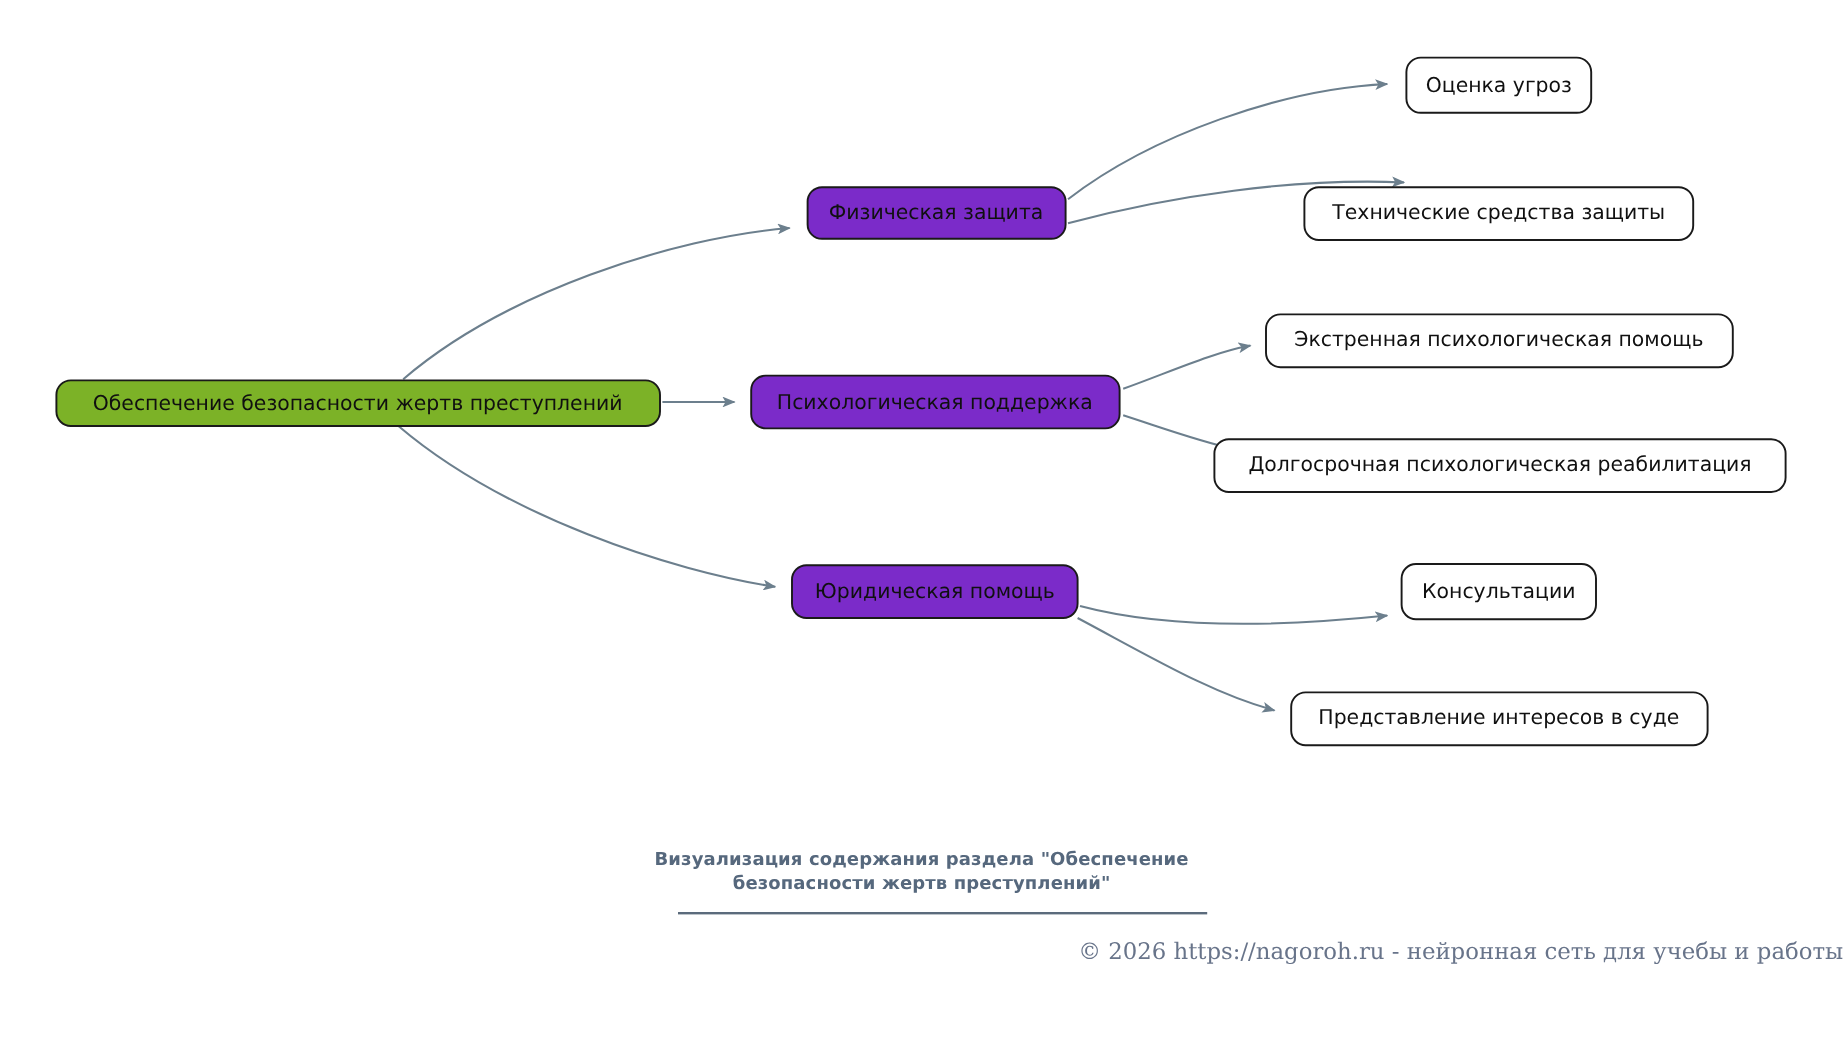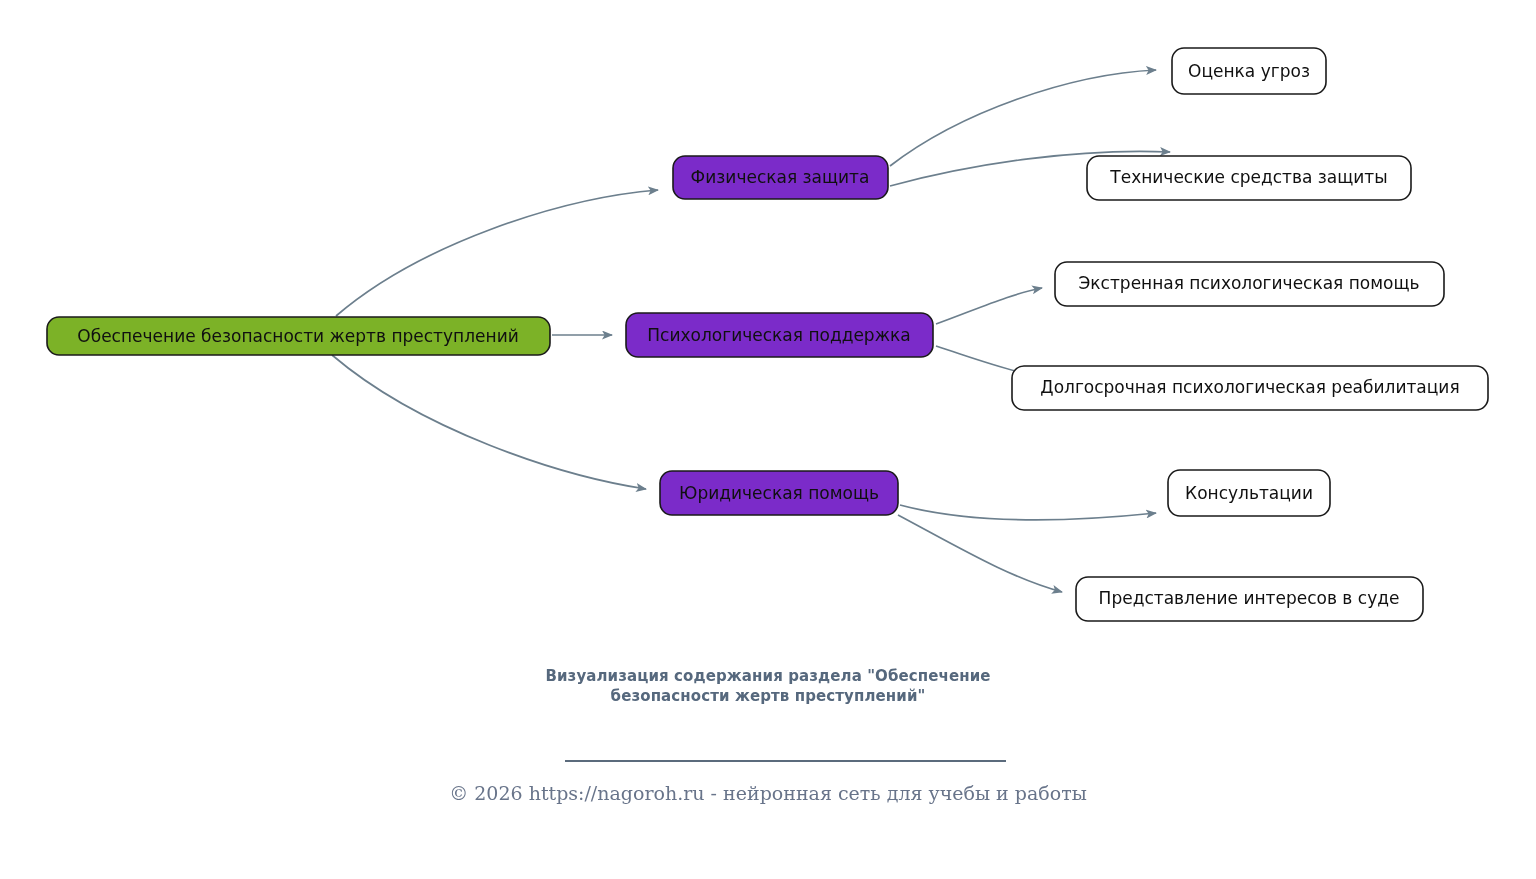--- a/index.html
+++ b/index.html
@@ -52,21 +52,21 @@
     text-anchor: middle;
   }
   .connector {
     fill: none;
     stroke: #6c7f8d;
     stroke-width: 1.7;
   }
   .footer-caption {
     position: absolute;
     left: 0;
-    top: 666px;
+    top: 706px;
     width: 1536px;
     text-align: center;
     font-family: "DejaVu Sans", sans-serif;
     font-size: 15px;
     font-weight: bold;
     line-height: 20px;
     color: #56687d;
     letter-spacing: 0.1px;
   }
   .footer-caption-line2 {
@@ -78,21 +78,21 @@
     top: 760px;
     width: 441px;
     height: 0;
     border-top: 2px solid #5b6b7c;
   }
   .footer-copyright {
     position: absolute;
     left: 0;
     top: 782px;
     width: 1536px;
-    text-align: center;
+    text-align: right;
     font-family: "DejaVu Serif", serif;
     font-size: 19px;
     color: #68748a;
   }
 </style>
 </head>
 <body>
 
 <svg id="mindmap-canvas" viewBox="0 0 1536 879">
   <defs>

